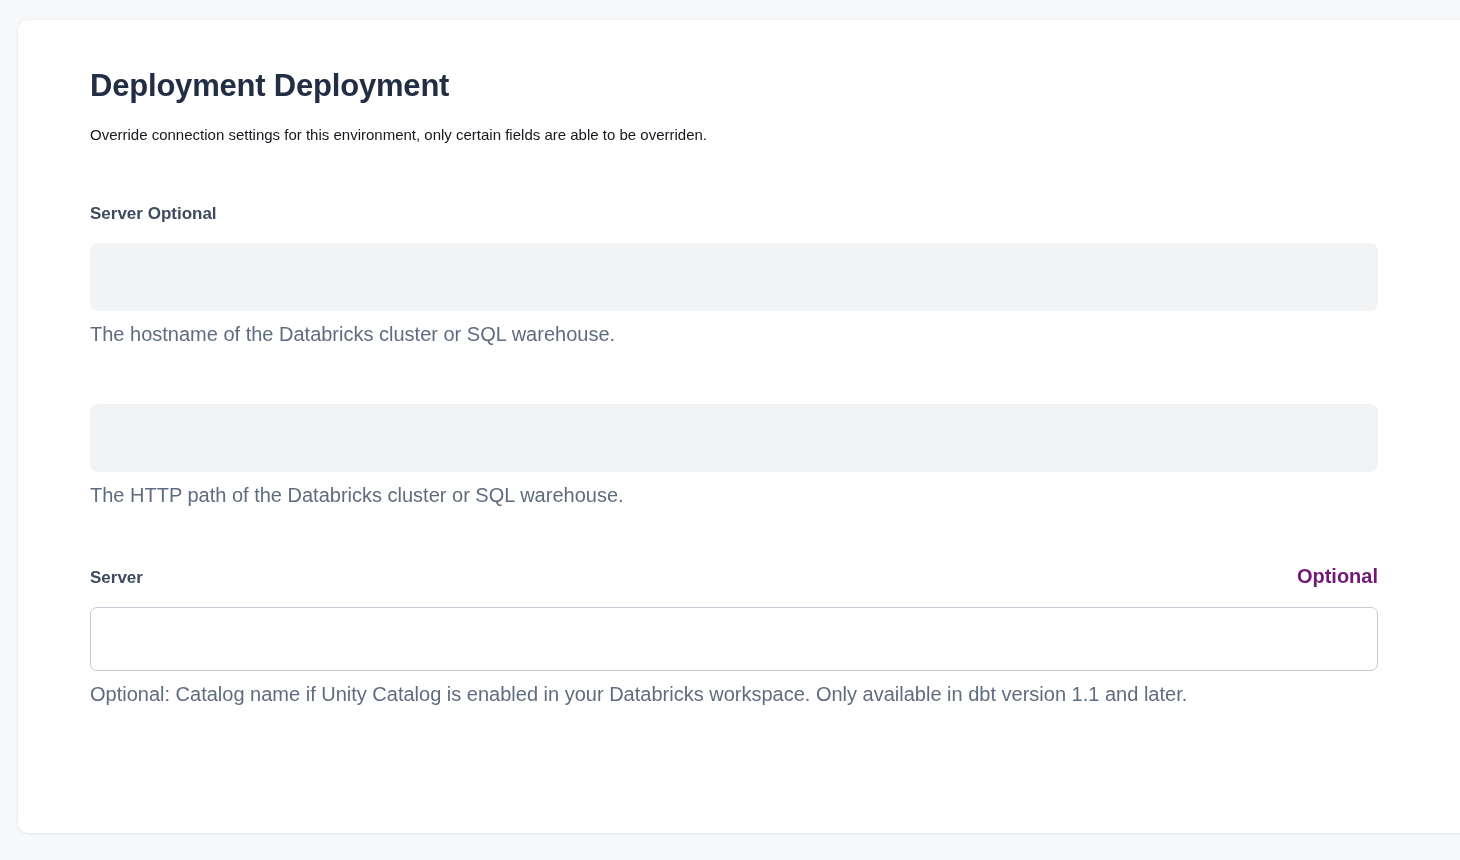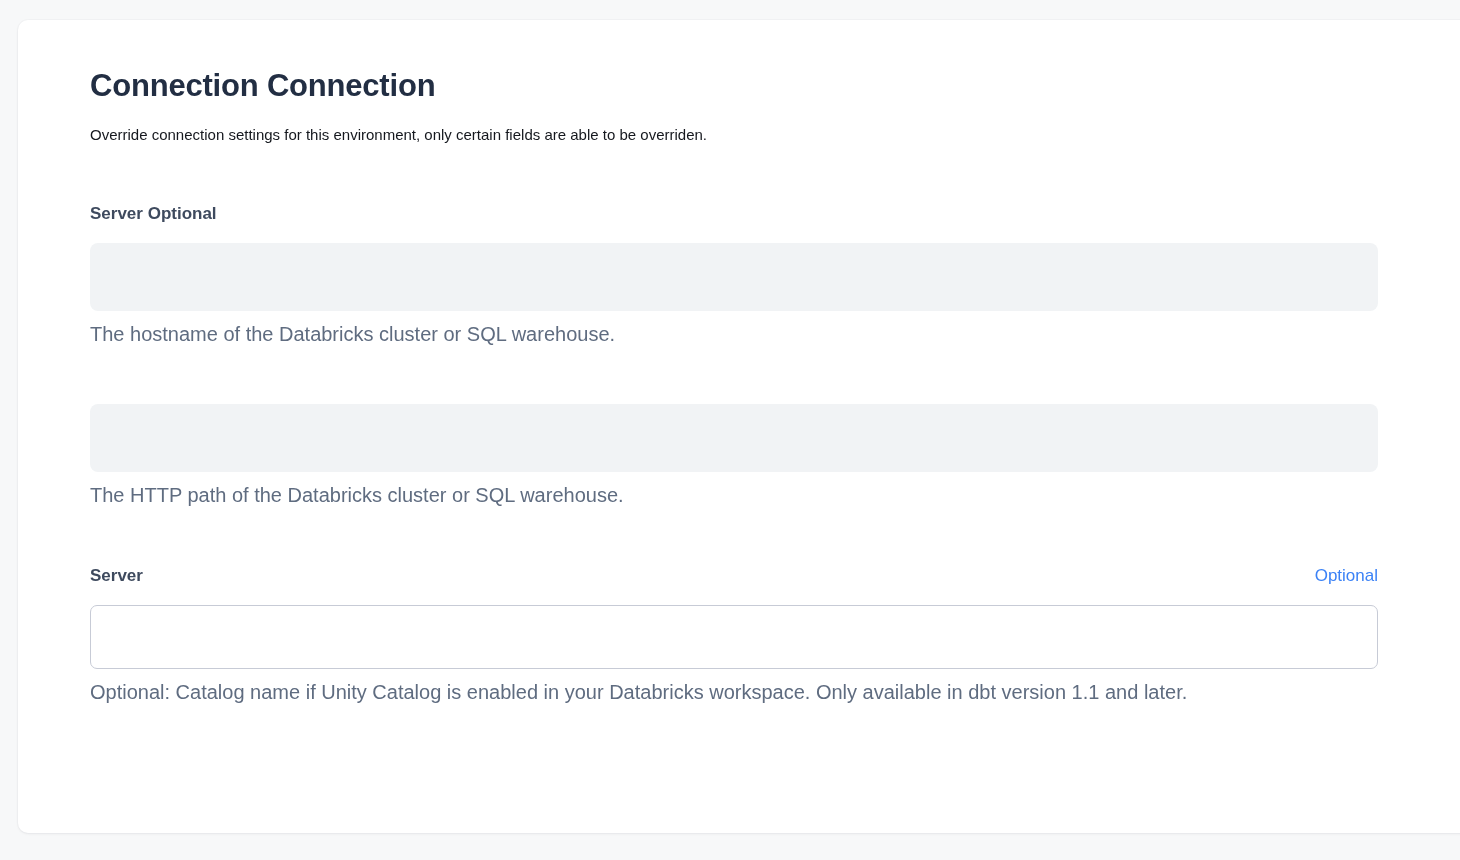--- a/index.html
+++ b/index.html
@@ -51,23 +51,23 @@
     align-items: baseline;
     justify-content: space-between;
   }
   .field-label {
     font-size: 17px;
     font-weight: 700;
     color: #3e4a5e;
     line-height: 22px;
   }
   .optional-badge {
-    font-size: 17px;
-    font-weight: 400;
-    color: #3b82f6;
+    font-size: 20px;
+    font-weight: 700;
+    color: #701a75;
     line-height: 22px;
   }
   .text-input {
     display: block;
     width: 1288px;
     margin-top: 18px;
     font-family: "Liberation Sans", "DejaVu Sans", sans-serif;
     font-size: 20px;
     color: #15181e;
     padding: 0 16px;
@@ -92,21 +92,21 @@
     color: #5f6c80;
     line-height: 1.25;
   }
 </style>
 </head>
 <body>
 
 <div class="card">
   <div class="content">
 
-    <h1 class="page-title">Connection Connection</h1>
+    <h1 class="page-title">Deployment Deployment</h1>
 
     <p class="page-subtitle">Override connection settings for this environment, only certain fields are able to be overriden.</p>
 
     <div class="field-group fg-1">
       <div class="field-label-row">
         <span class="field-label">Server Optional</span>
       </div>
       <input type="text" class="text-input disabled" disabled="" value="" style="">
       <p class="field-help">The hostname of the Databricks cluster or SQL warehouse.</p>
     </div>

